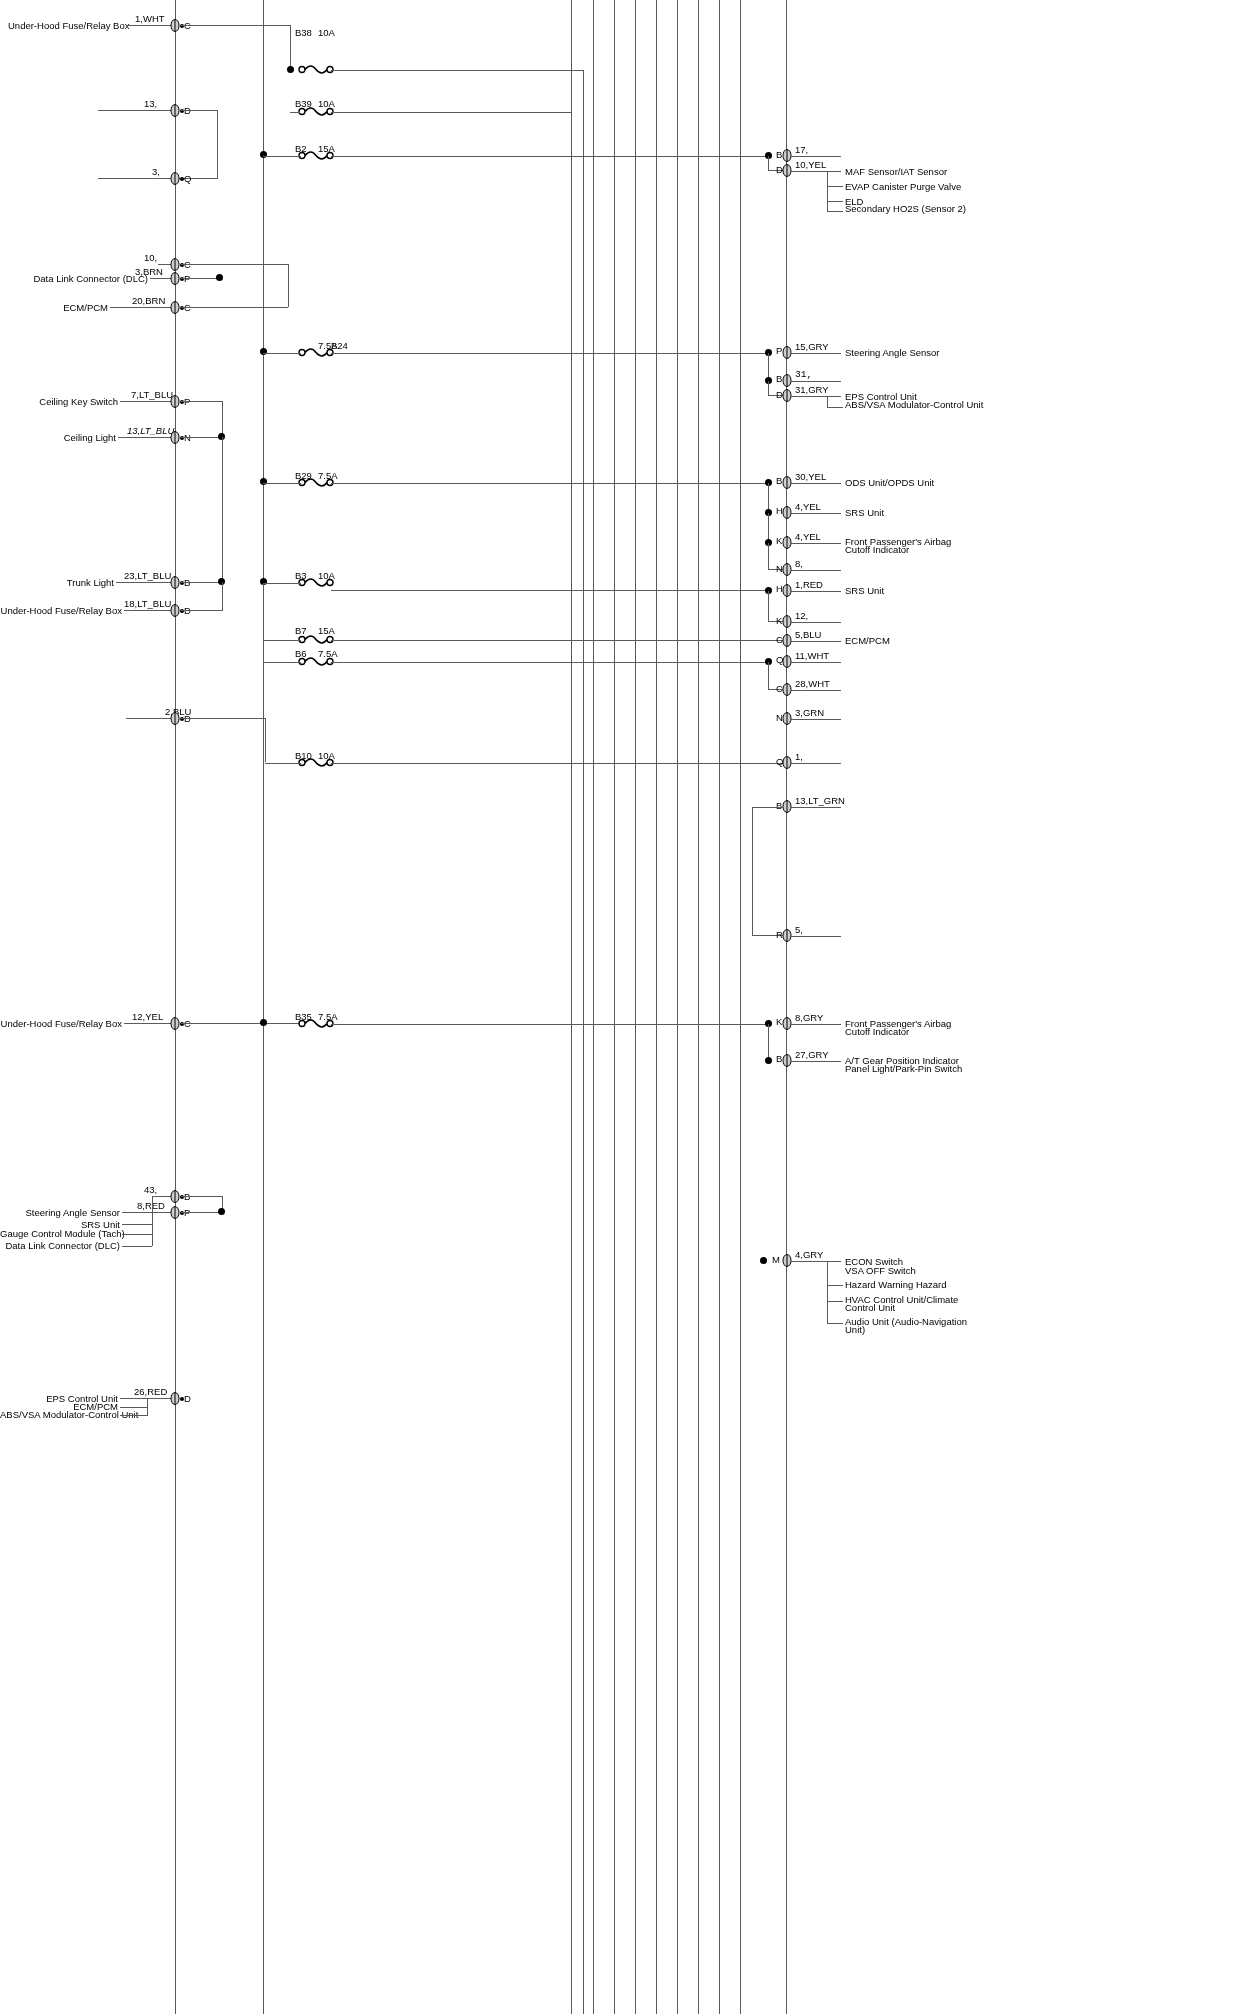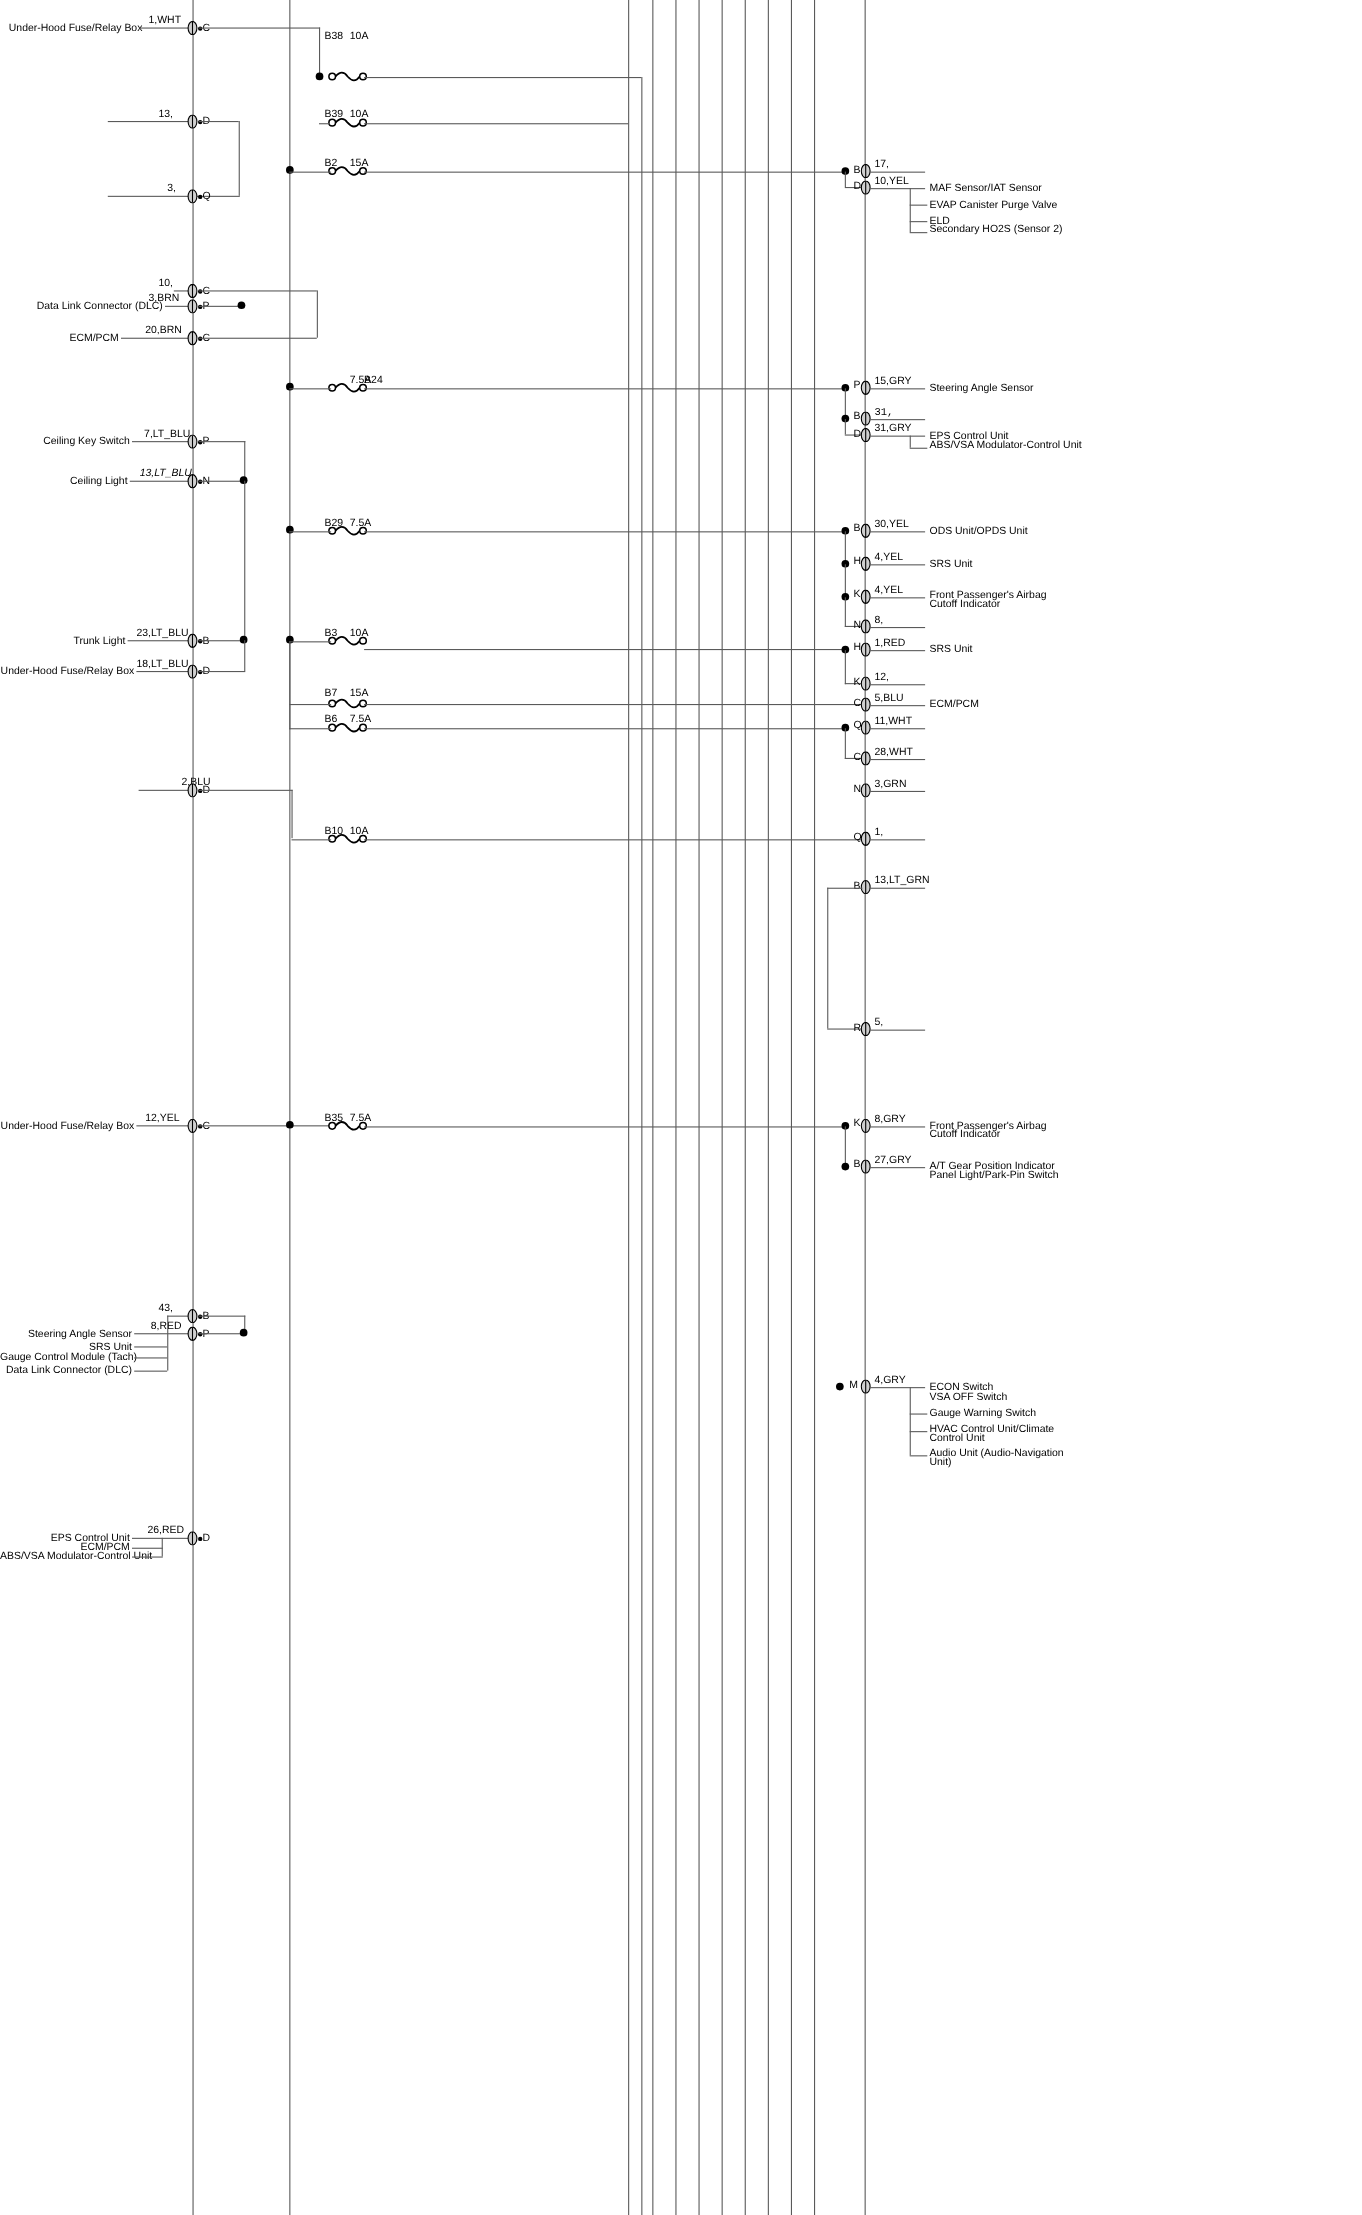--- a/index.html
+++ b/index.html
@@ -625,21 +625,21 @@
         <ellipse cx="5" cy="6.5" rx="4" ry="6" fill="#cfcfcf" stroke="#000" stroke-width="1"></ellipse>
         <line x1="5" y1="0.8" x2="5" y2="12.2" stroke="#000" stroke-width="1"></line>
       </svg>
   </div>
   <div class="wirelbl" style="left:795px;top:1249px;">4,GRY</div>
   <div class="hline" style="left:791px;top:1261px;width:50px;"></div>
   <div class="lbl" style="left:845px;top:1256px;">ECON Switch</div>
   <div class="lbl" style="left:845px;top:1265px;">VSA OFF Switch</div>
   <div class="vline" style="left:827px;top:1261px;height:62px;"></div>
   <div class="hline" style="left:827px;top:1285px;width:16px;"></div>
-  <div class="lbl" style="left:845px;top:1279px;">Gauge Warning Switch</div>
+  <div class="lbl" style="left:845px;top:1279px;">Hazard Warning Hazard</div>
   <div class="hline" style="left:827px;top:1301px;width:16px;"></div>
   <div class="lbl" style="left:845px;top:1294px;">HVAC Control Unit/Climate</div>
   <div class="lbl" style="left:845px;top:1302px;">Control Unit</div>
   <div class="hline" style="left:827px;top:1323px;width:16px;"></div>
   <div class="lbl" style="left:845px;top:1316px;">Audio Unit (Audio-Navigation</div>
   <div class="lbl" style="left:845px;top:1324px;">Unit)</div>
 
   <div class="lbl r" style="left:0px;top:1393px;width:118px;">EPS Control Unit</div>
   <div class="hline" style="left:120px;top:1398px;width:58px;"></div>
   <div class="wirelbl" style="left:134px;top:1386px;">26,RED</div>

